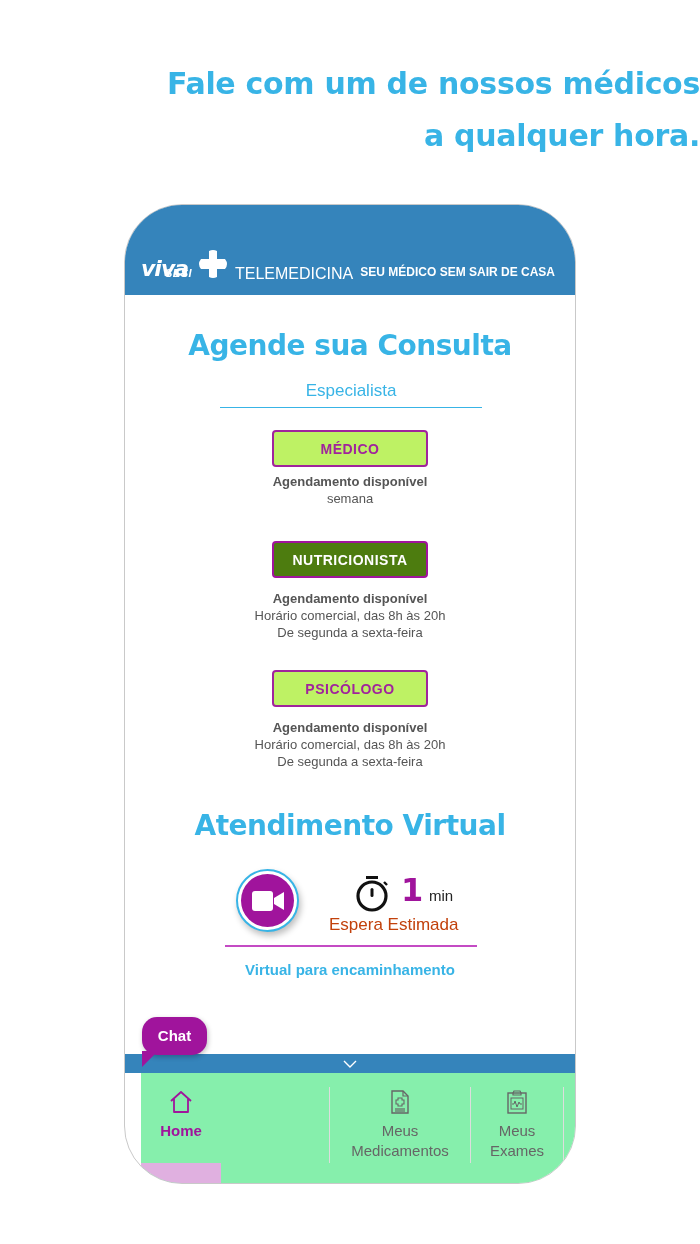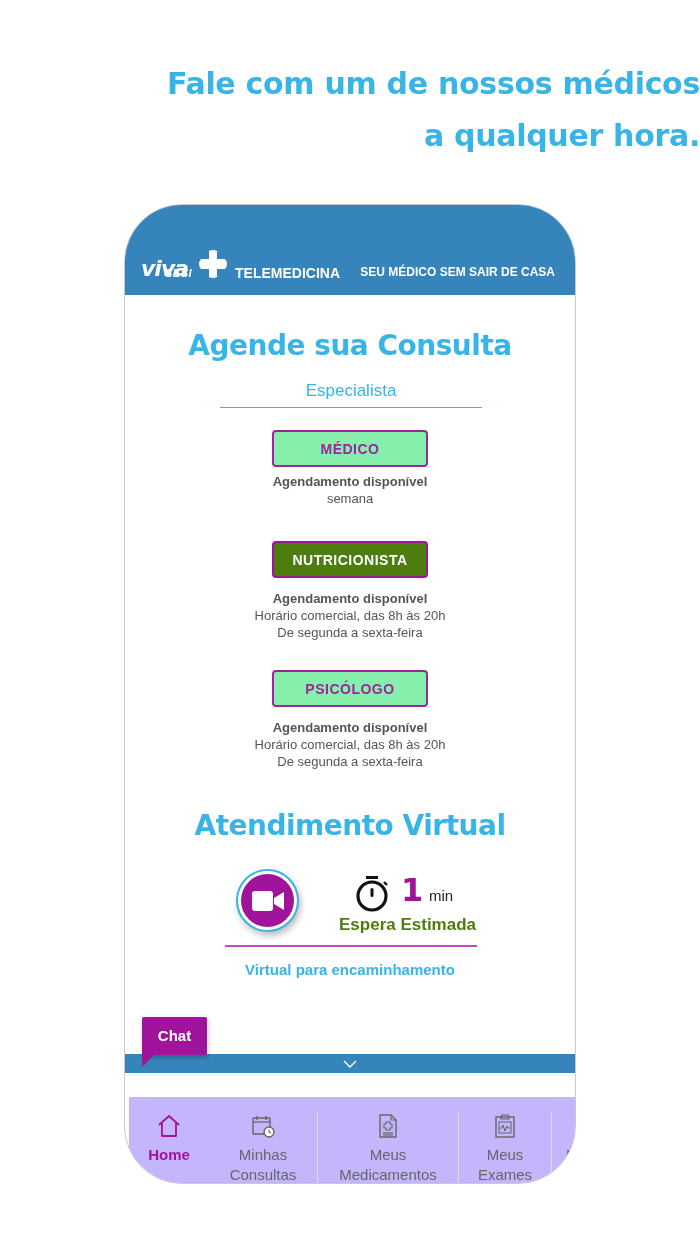--- a/index.html
+++ b/index.html
@@ -25,40 +25,40 @@
   .logo .sesi {
     position: absolute; left: 24px; top: 0px; color: #fff; font-weight: bold; font-style: italic;
     font-size: 11px; letter-spacing: 0.5px; margin-top: 20px;
   }
   .logo .viva {
     position: absolute; left: 0; top: 9px; color: #fff; font-style: italic; font-size: 22px; font-weight: bold;
     font-family: "DejaVu Sans", sans-serif; letter-spacing: -1px;
   }
   .logo .plus { position: absolute; left: 56px; top: 2px; width: 32px; height: 30px; }
   .appbar-title {
-    position: absolute; left: 110px; top: 60px; color: #fff; font-weight: bold; font-size: 14px;
+    position: absolute; left: 110px; top: 60px; color: #fff; font-weight: normal; font-size: 16px;
   }
   .appbar-slogan {
     position: absolute; right: 20px; top: 60px; color: #fff; font-size: 12px; font-weight: bold;
   }
 
   .content { position: absolute; left: 0; top: 90px; width: 100%; }
   .section-title {
     text-align: center; color: #38b4e6; font-weight: bold; font-size: 28px;
     font-family: "DejaVu Sans", sans-serif; letter-spacing: -0.5px;
   }
   .agende-title { position: absolute; top: 34px; width: 100%; }
   .specialist-label {
     position: absolute; top: 86px; left: 95px; width: 262px; text-align: center;
     color: #38b4e6; font-size: 17px; padding-bottom: 6px; border-bottom: 1px solid #38b4e6;
   }
   .spec-block { position: absolute; left: 0; width: 100%; text-align: center; }
   .spec-btn {
     display: block; margin: 0 auto; width: 156px; height: 37px; line-height: 35px;
-    border: 2px solid #a0249c; border-radius: 4px; background: #86efac; color: #a0249c;
+    border: 2px solid #a0249c; border-radius: 4px; background: #bef264; color: #a0249c;
     font-weight: bold; font-size: 14px; letter-spacing: 0.5px;
   }
   .spec-btn.active { background: #4d7c0f; color: #ffffff; border-color: #a0149c; }
   .spec-info { margin-top: 6px; color: #555; font-size: 13px; line-height: 17px; }
   .spec-info .bold { font-weight: bold; color: #555; }
 
   .virtual-title { position: absolute; top: 514px; width: 100%; }
   .video-btn {
     position: absolute; left: 111px; top: 574px; width: 63px; height: 63px; border-radius: 50%;
     background: #fff; border: 2px solid #38b4e6; box-shadow: 2px 4px 6px rgba(0,0,0,0.25);
@@ -69,44 +69,44 @@
     display: flex; align-items: center; justify-content: center;
   }
   .wait { position: absolute; left: 200px; top: 580px; width: 160px; }
   .wait .timer { position: absolute; left: 28px; top: 0; width: 38px; height: 38px; }
   .wait .num {
     position: absolute; left: 76px; top: -4px; color: #a0149c; font-weight: bold; font-size: 32px;
     font-family: "DejaVu Sans", sans-serif;
   }
   .wait .unit { position: absolute; left: 104px; top: 12px; color: #222; font-size: 15px; }
   .wait .label {
-    position: absolute; left: 14px; top: 40px; color: #4d7c0f; font-weight: bold; font-size: 17px; white-space: nowrap;
+    position: absolute; left: 4px; top: 40px; color: #c2410c; font-weight: normal; font-size: 17px; white-space: nowrap;
   }
   .magenta-rule { position: absolute; left: 100px; top: 650px; width: 252px; height: 2px; background: #c44bc4; }
   .triage {
     position: absolute; top: 662px; width: 100%; text-align: center;
     color: #38b4e6; font-weight: bold; font-size: 15px; line-height: 26px;
   }
 
   .chat-bubble {
     position: absolute; left: 17px; top: 812px; width: 65px; height: 38px; background: #a0149c;
-    border-radius: 2px; color: #fff; font-weight: bold; font-size: 15px; text-align: center; line-height: 38px;
+    border-radius: 15px; color: #fff; font-weight: bold; font-size: 15px; text-align: center; line-height: 38px;
     box-shadow: 1px 2px 5px rgba(0,0,0,0.25); z-index: 5;
   }
   .chat-tail {
     position: absolute; left: 17px; top: 846px; width: 0; height: 0;
     border-left: 0 solid transparent; border-right: 16px solid transparent; border-top: 16px solid #a0149c; z-index: 5;
   }
 
   .collapse-bar {
     position: absolute; left: 0; top: 849px; width: 100%; height: 19px; background: #3584bb;
     display: flex; align-items: center; justify-content: center;
   }
 
-  .tabbar { position: absolute; left: 4px; top: 868px; width: 100%; height: 112px; background: #c4b5fd; margin-top: 24px; }
+  .tabbar { position: absolute; left: 16px; top: 868px; width: 100%; height: 112px; background: #86efac; }
   .tab {
     position: absolute; top: 0; height: 112px; text-align: center; color: #666; font-size: 15px; line-height: 20px;
   }
   .tab .icon { display: block; margin: 16px auto 6px; width: 26px; height: 26px; }
   .tab.home { left: 0; width: 80px; color: #a0149c; font-weight: bold; }
   .tab.home .indicator { position: absolute; left: 0; bottom: 0; width: 80px; height: 22px; background: #e0b0e0; }
   .tab-divider { position: absolute; top: 14px; width: 1px; height: 76px; background: #dddddd; }
 </style>
 </head>
 <body>
@@ -201,32 +201,20 @@
 
   <div class="tabbar">
     <div class="tab home">
       <svg class="icon" viewBox="0 0 26 26">
         <path d="M3 12 L13 3 L23 12 M6 10 L6 23 L20 23 L20 10" fill="none" stroke="#a0149c" stroke-width="1.8" stroke-linejoin="round"></path>
       </svg>
       <span>Home</span>
       <div class="indicator"></div>
     </div>
 
-    <div class="tab" style="left:80px;width:108px;">
-      <svg class="icon" viewBox="0 0 26 26">
-        <rect x="3" y="5" width="17" height="16" rx="1" fill="none" stroke="#666" stroke-width="1.4"></rect>
-        <line x1="3" y1="9" x2="20" y2="9" stroke="#666" stroke-width="1.2"></line>
-        <line x1="7" y1="3" x2="7" y2="7" stroke="#666" stroke-width="1.4"></line>
-        <line x1="16" y1="3" x2="16" y2="7" stroke="#666" stroke-width="1.4"></line>
-        <circle cx="19" cy="19" r="5" fill="#fff" stroke="#666" stroke-width="1.4"></circle>
-        <path d="M19 16.5 L19 19 L21 20" fill="none" stroke="#666" stroke-width="1.2"></path>
-      </svg>
-      <div>Minhas</div>
-      <div>Consultas</div>
-    </div>
     <div class="tab-divider" style="left:188px;"></div>
 
     <div class="tab" style="left:189px;width:140px;">
       <svg class="icon" viewBox="0 0 26 26">
         <path d="M5 2 L16 2 L21 7 L21 24 L5 24 Z" fill="none" stroke="#666" stroke-width="1.4"></path>
         <path d="M16 2 L16 7 L21 7" fill="none" stroke="#666" stroke-width="1.2"></path>
         <path d="M11 9 L15 9 L15 11 L17 11 L17 15 L15 15 L15 17 L11 17 L11 15 L9 15 L9 11 L11 11 Z" fill="none" stroke="#666" stroke-width="1.1"></path>
         <line x1="8" y1="20" x2="18" y2="20" stroke="#666" stroke-width="1.2"></line>
         <line x1="8" y1="22" x2="18" y2="22" stroke="#666" stroke-width="1.2"></line>
       </svg>

